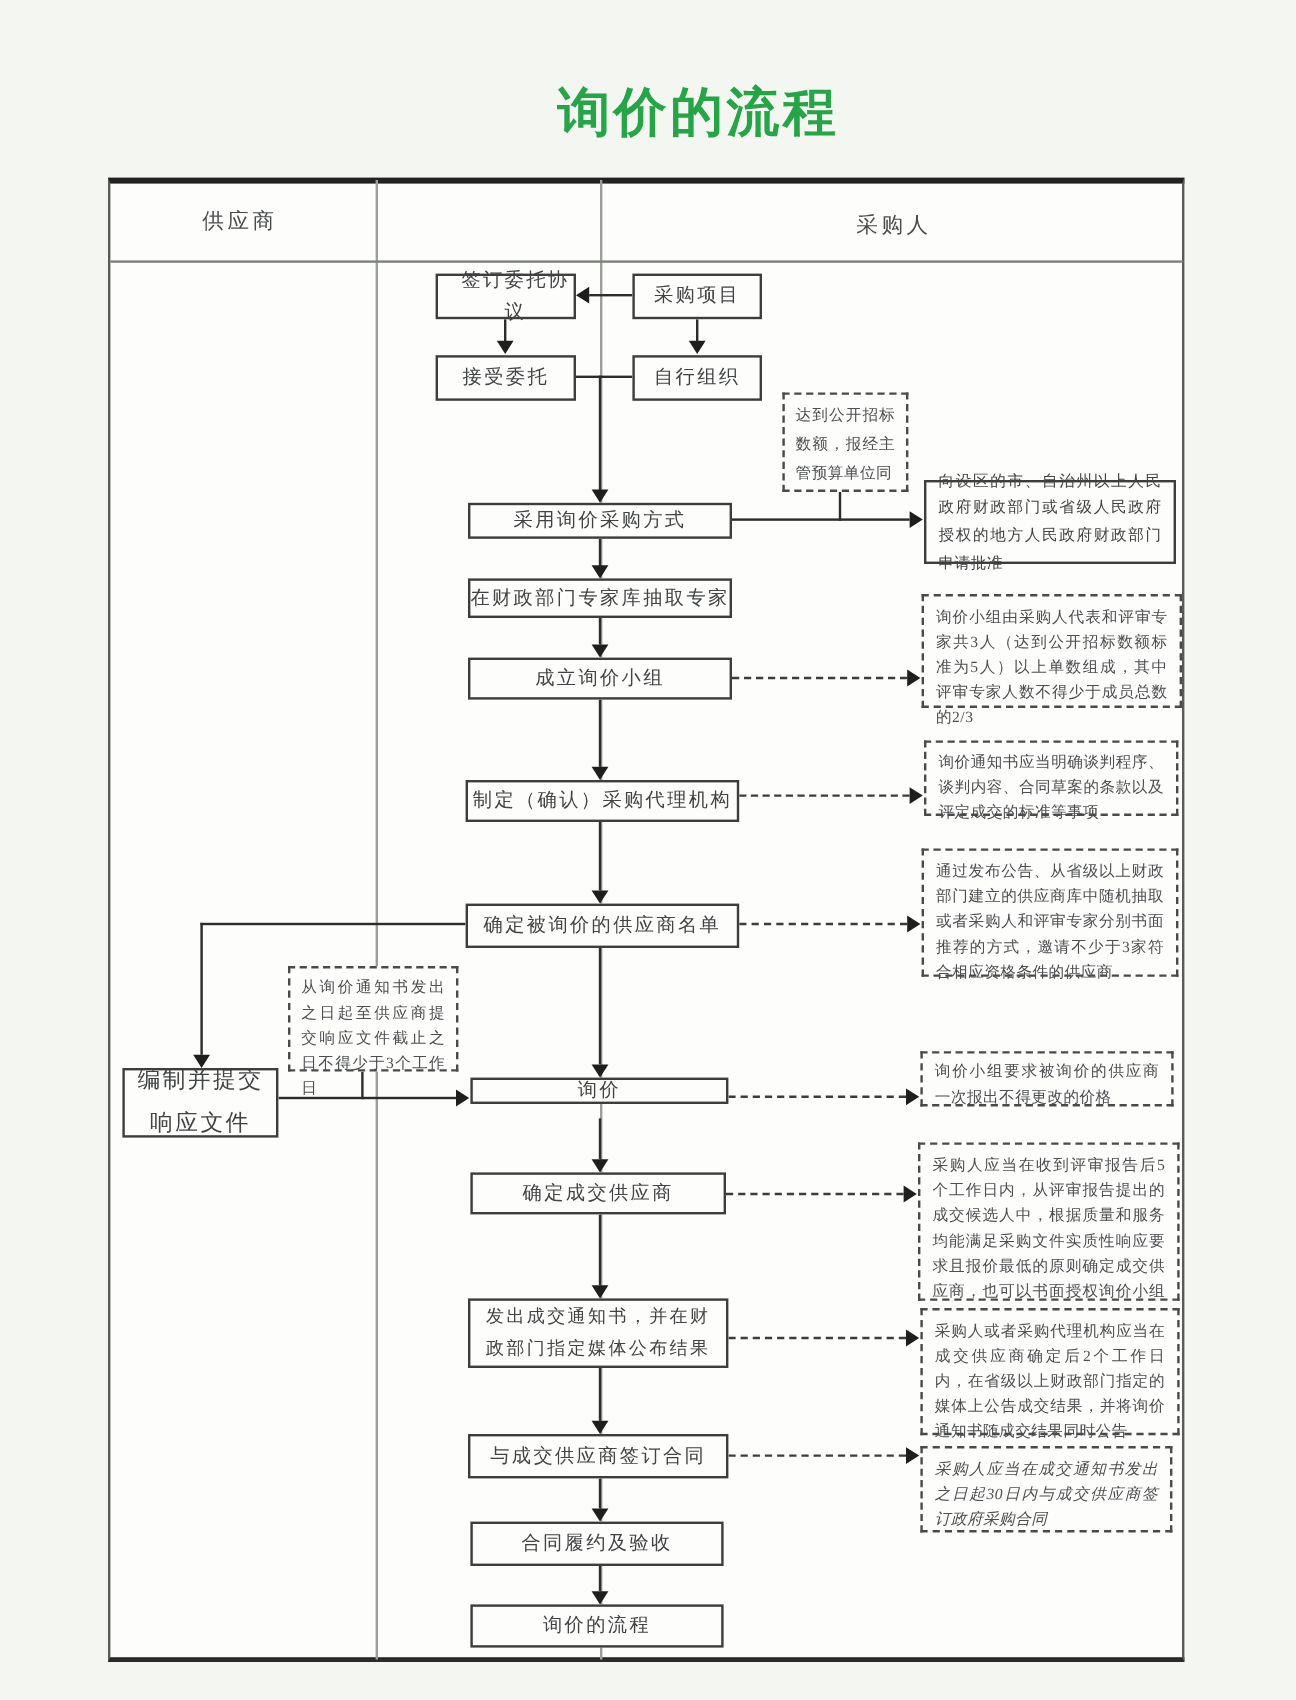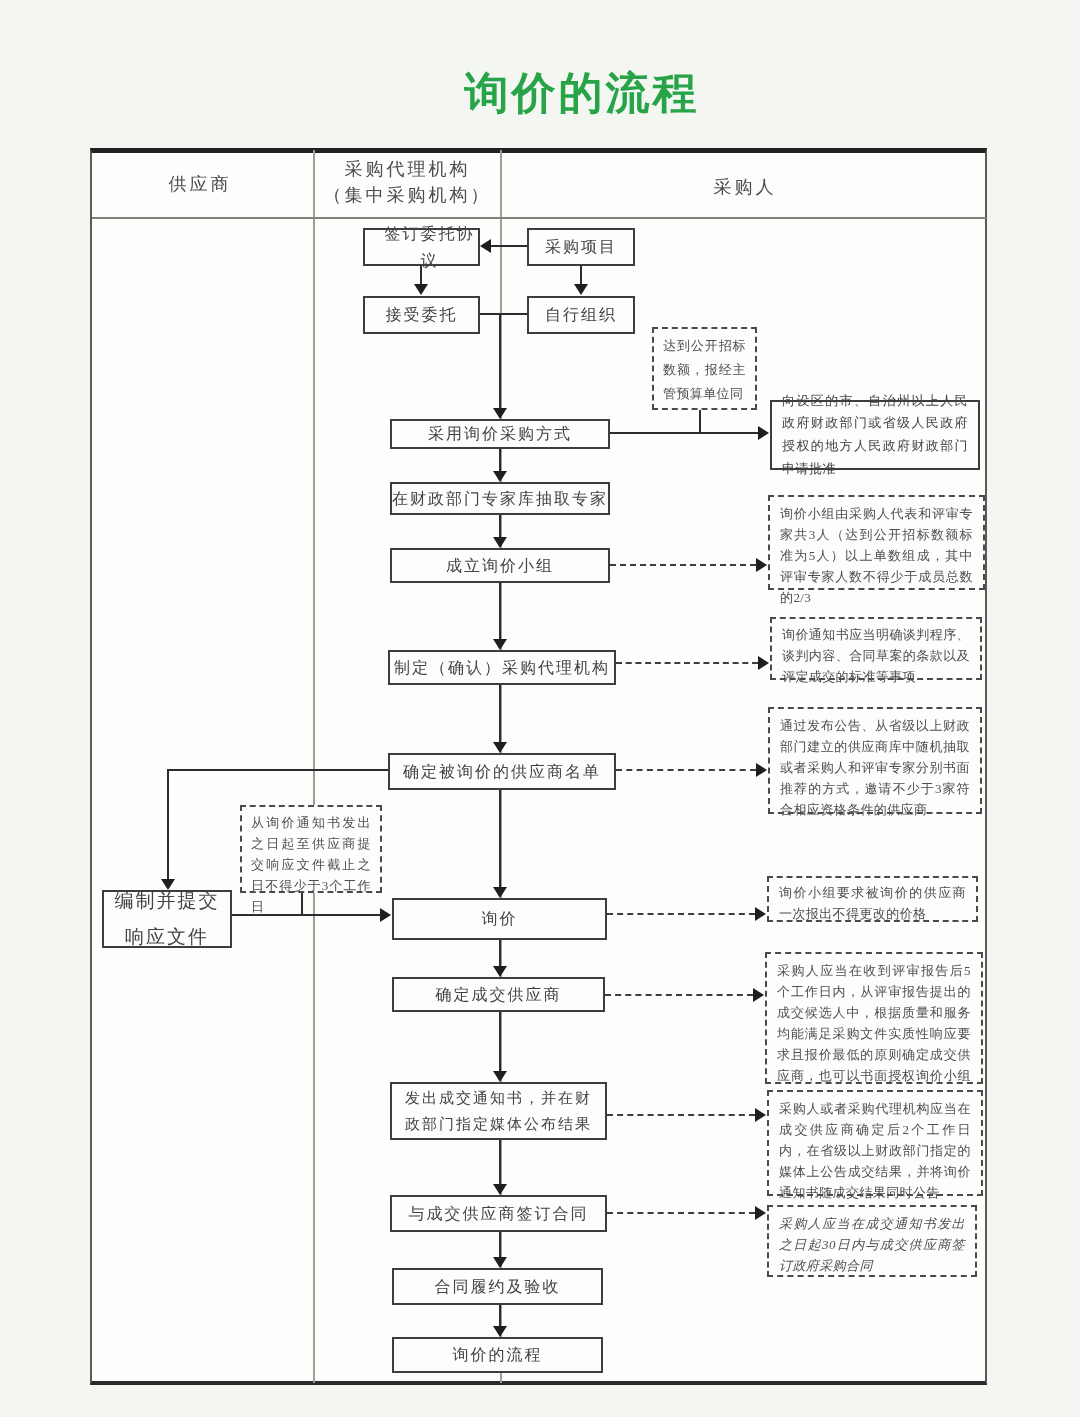--- a/index.html
+++ b/index.html
@@ -35,37 +35,33 @@
 <div id="canvas">
 
   <div class="title">询价的流程</div>
 
   <div class="frame"></div>
   <div class="lane-div" style="left:313px;top:150px;height:1233px;"></div>
   <div class="lane-div" style="left:500px;top:150px;height:1233px;"></div>
   <div class="hdr-sep"></div>
 
   <div class="lane-label" style="left:120px;top:172px;width:160px;">供应商</div>
-  <div class="lane-label" style="left:315px;top:157px;width:185px;">
-    <span style="display:block;">采购代理机构</span>
-    <span style="display:block;margin-top:2px;">（集中采购机构）</span>
-  </div>
   <div class="lane-label" style="left:620px;top:175px;width:250px;">采购人</div>
 
   <div class="node" style="left:363px;top:228px;width:117px;height:38px;padding-left:16px;">签订委托协议</div>
   <div class="node" style="left:527px;top:228px;width:108px;height:38px;">采购项目</div>
   <div class="node" style="left:363px;top:296px;width:117px;height:38px;">接受委托</div>
   <div class="node" style="left:527px;top:296px;width:108px;height:38px;">自行组织</div>
 
   <div class="node" style="left:390px;top:419px;width:220px;height:30px;">采用询价采购方式</div>
   <div class="node" style="left:390px;top:482px;width:220px;height:33px;">在财政部门专家库抽取专家</div>
   <div class="node" style="left:390px;top:548px;width:220px;height:35px;">成立询价小组</div>
   <div class="node" style="left:388px;top:650px;width:228px;height:35px;">制定（确认）采购代理机构</div>
   <div class="node" style="left:388px;top:753px;width:228px;height:37px;">确定被询价的供应商名单</div>
-  <div class="node" style="left:392px;top:898px;width:215px;height:42px;">询价</div>
+  <div class="node" style="left:392px;top:898px;width:215px;height:22px;">询价</div>
   <div class="node" style="left:392px;top:977px;width:213px;height:35px;">确定成交供应商</div>
   <div class="node" style="left:390px;top:1082px;width:217px;height:58px;font-size:15px;line-height:1.75;padding:0 6px;">发出成交通知书，并在财政部门指定媒体公布结果</div>
   <div class="node" style="left:390px;top:1195px;width:217px;height:37px;">与成交供应商签订合同</div>
   <div class="node" style="left:392px;top:1268px;width:211px;height:37px;">合同履约及验收</div>
   <div class="node" style="left:392px;top:1337px;width:211px;height:36px;">询价的流程</div>
 
   <div class="node" style="left:102px;top:890px;width:130px;height:58px;font-size:19px;line-height:1.9;padding:0 8px;font-family:Liberation Serif, serif;">编制并提交响应文件</div>
 
   <div class="node small" style="left:770px;top:400px;width:210px;height:70px;">向设区的市、自治州以上人民政府财政部门或省级人民政府授权的地方人民政府财政部门申请批准</div>
 

